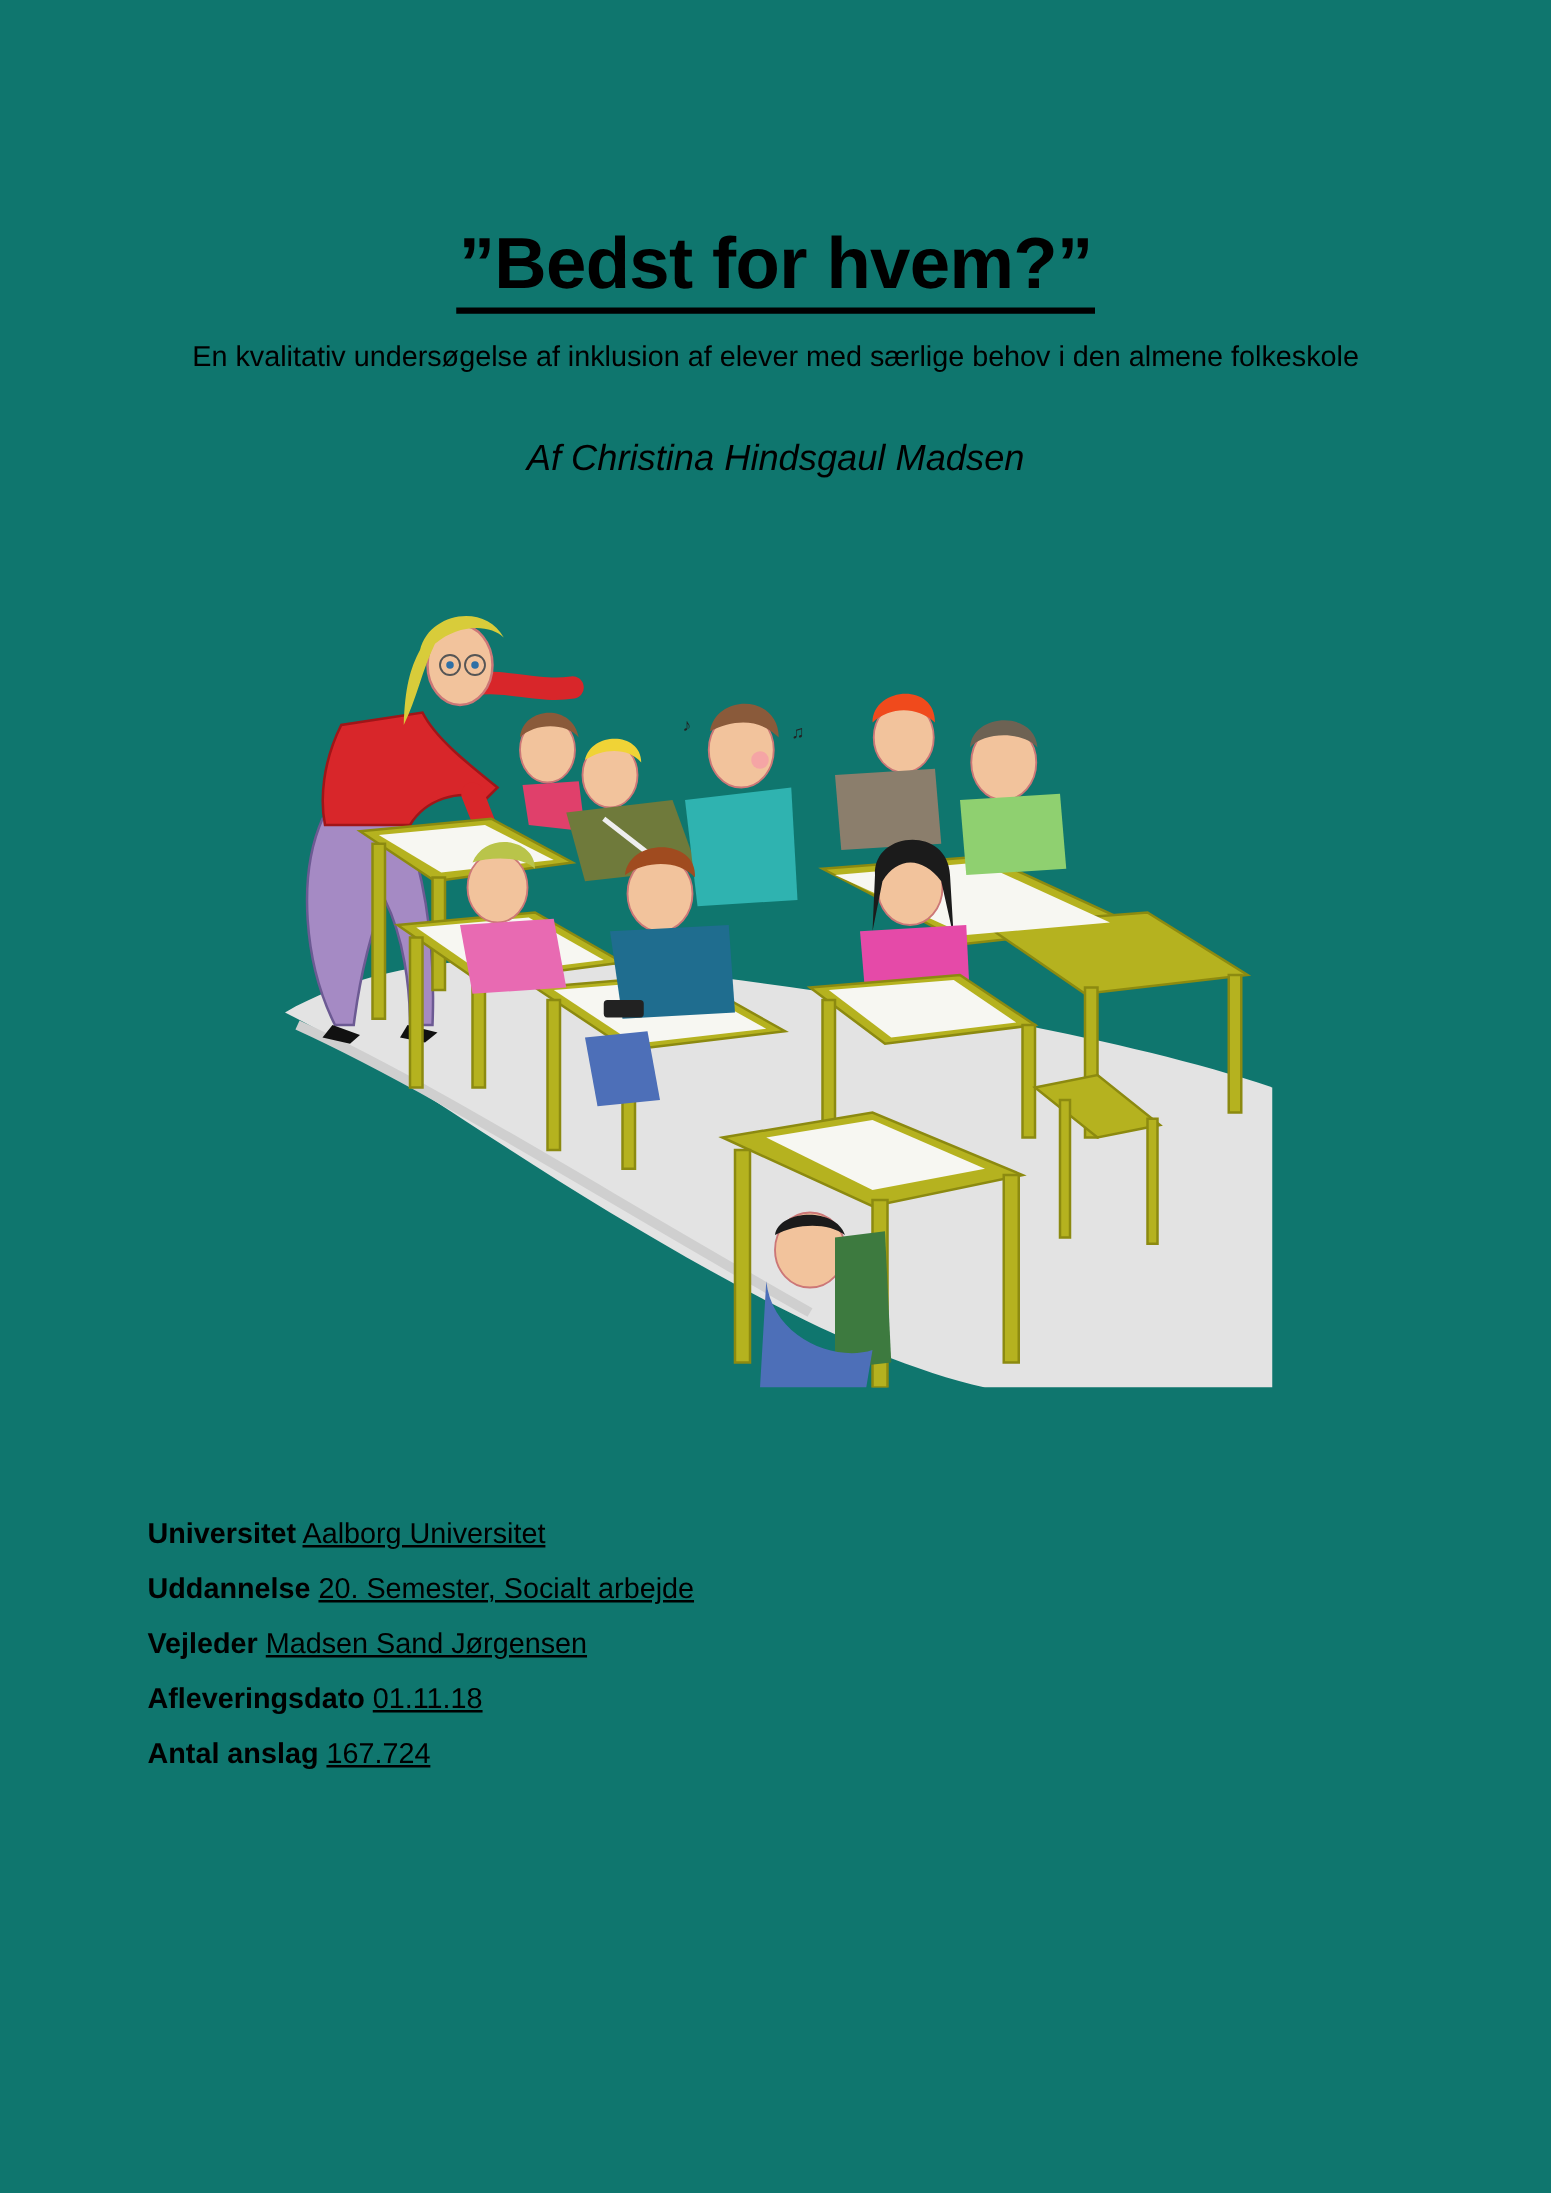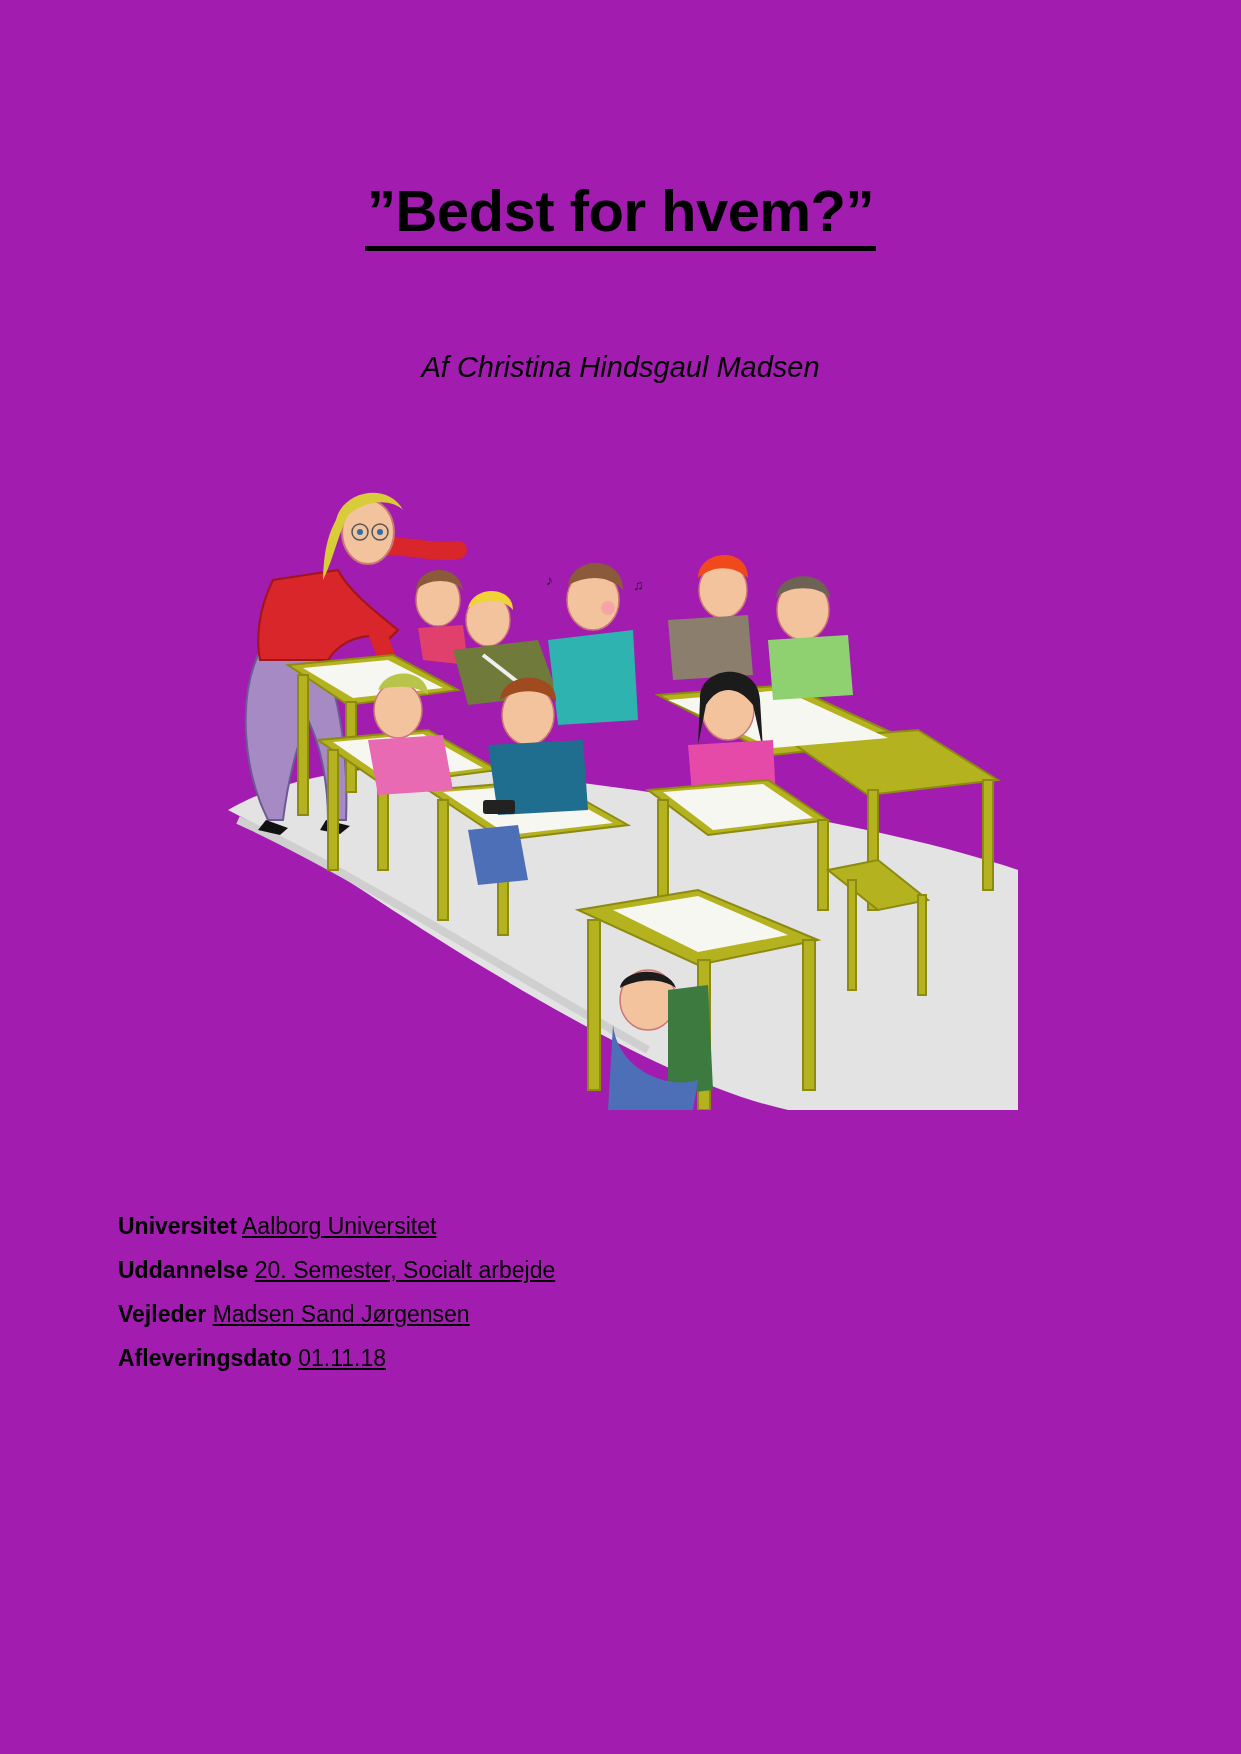--- a/index.html
+++ b/index.html
@@ -12,21 +12,21 @@
       height: 1754px;
       position: relative;
       overflow: hidden;
       font-family: "Liberation Sans", "DejaVu Sans", sans-serif;
       color: #000000;
     }
     .page {
       position: absolute;
       left: 0; top: 0;
       width: 1241px; height: 1754px;
-      background: #a21caf;
+      background: #0f766e;
     }
     .title {
       position: absolute;
       left: 0; right: 0;
       top: 176px;
       text-align: center;
       font-size: 58px;
       font-weight: bold;
       line-height: 70px;
       letter-spacing: -0.5px;
@@ -82,20 +82,21 @@
   </style>
 </head>
 <body>
 
 <div class="page">
 
   <div class="title">
     <span>”Bedst for hvem?”</span>
   </div>
 
+  <div class="subtitle">En kvalitativ undersøgelse af inklusion af elever med særlige behov i den almene folkeskole</div>
 
   <div class="author">Af Christina Hindsgaul Madsen</div>
 
   <svg class="illustration" viewBox="0 0 790 620" xmlns="http://www.w3.org/2000/svg">
 
     <path d="M0 320 C 80 360, 160 420, 260 480 C 360 540, 470 600, 560 620 L 790 620 L 790 380 C 640 330, 420 300, 250 280 C 150 270, 60 285, 0 320 Z" fill="#e3e3e3"></path>
     <path d="M10 330 C 120 380, 260 470, 420 560" stroke="#cfcfcf" stroke-width="8" fill="none"></path>
 
     <g fill="#b5b21f" stroke="#8c8a10" stroke-width="2">
       <path d="M430 205 L 560 195 L 680 250 L 545 265 Z"></path>
@@ -217,15 +218,19 @@
       <span class="meta-value">20. Semester, Socialt arbejde</span>
     </div>
     <div class="meta-row">
       <span class="meta-label">Vejleder</span>
       <span class="meta-value">Madsen Sand Jørgensen</span>
     </div>
     <div class="meta-row">
       <span class="meta-label">Afleveringsdato</span>
       <span class="meta-value">01.11.18</span>
     </div>
+    <div class="meta-row">
+      <span class="meta-label">Antal anslag</span>
+      <span class="meta-value">167.724</span>
+    </div>
   </div>
 
 </div>
 
 </body></html>

